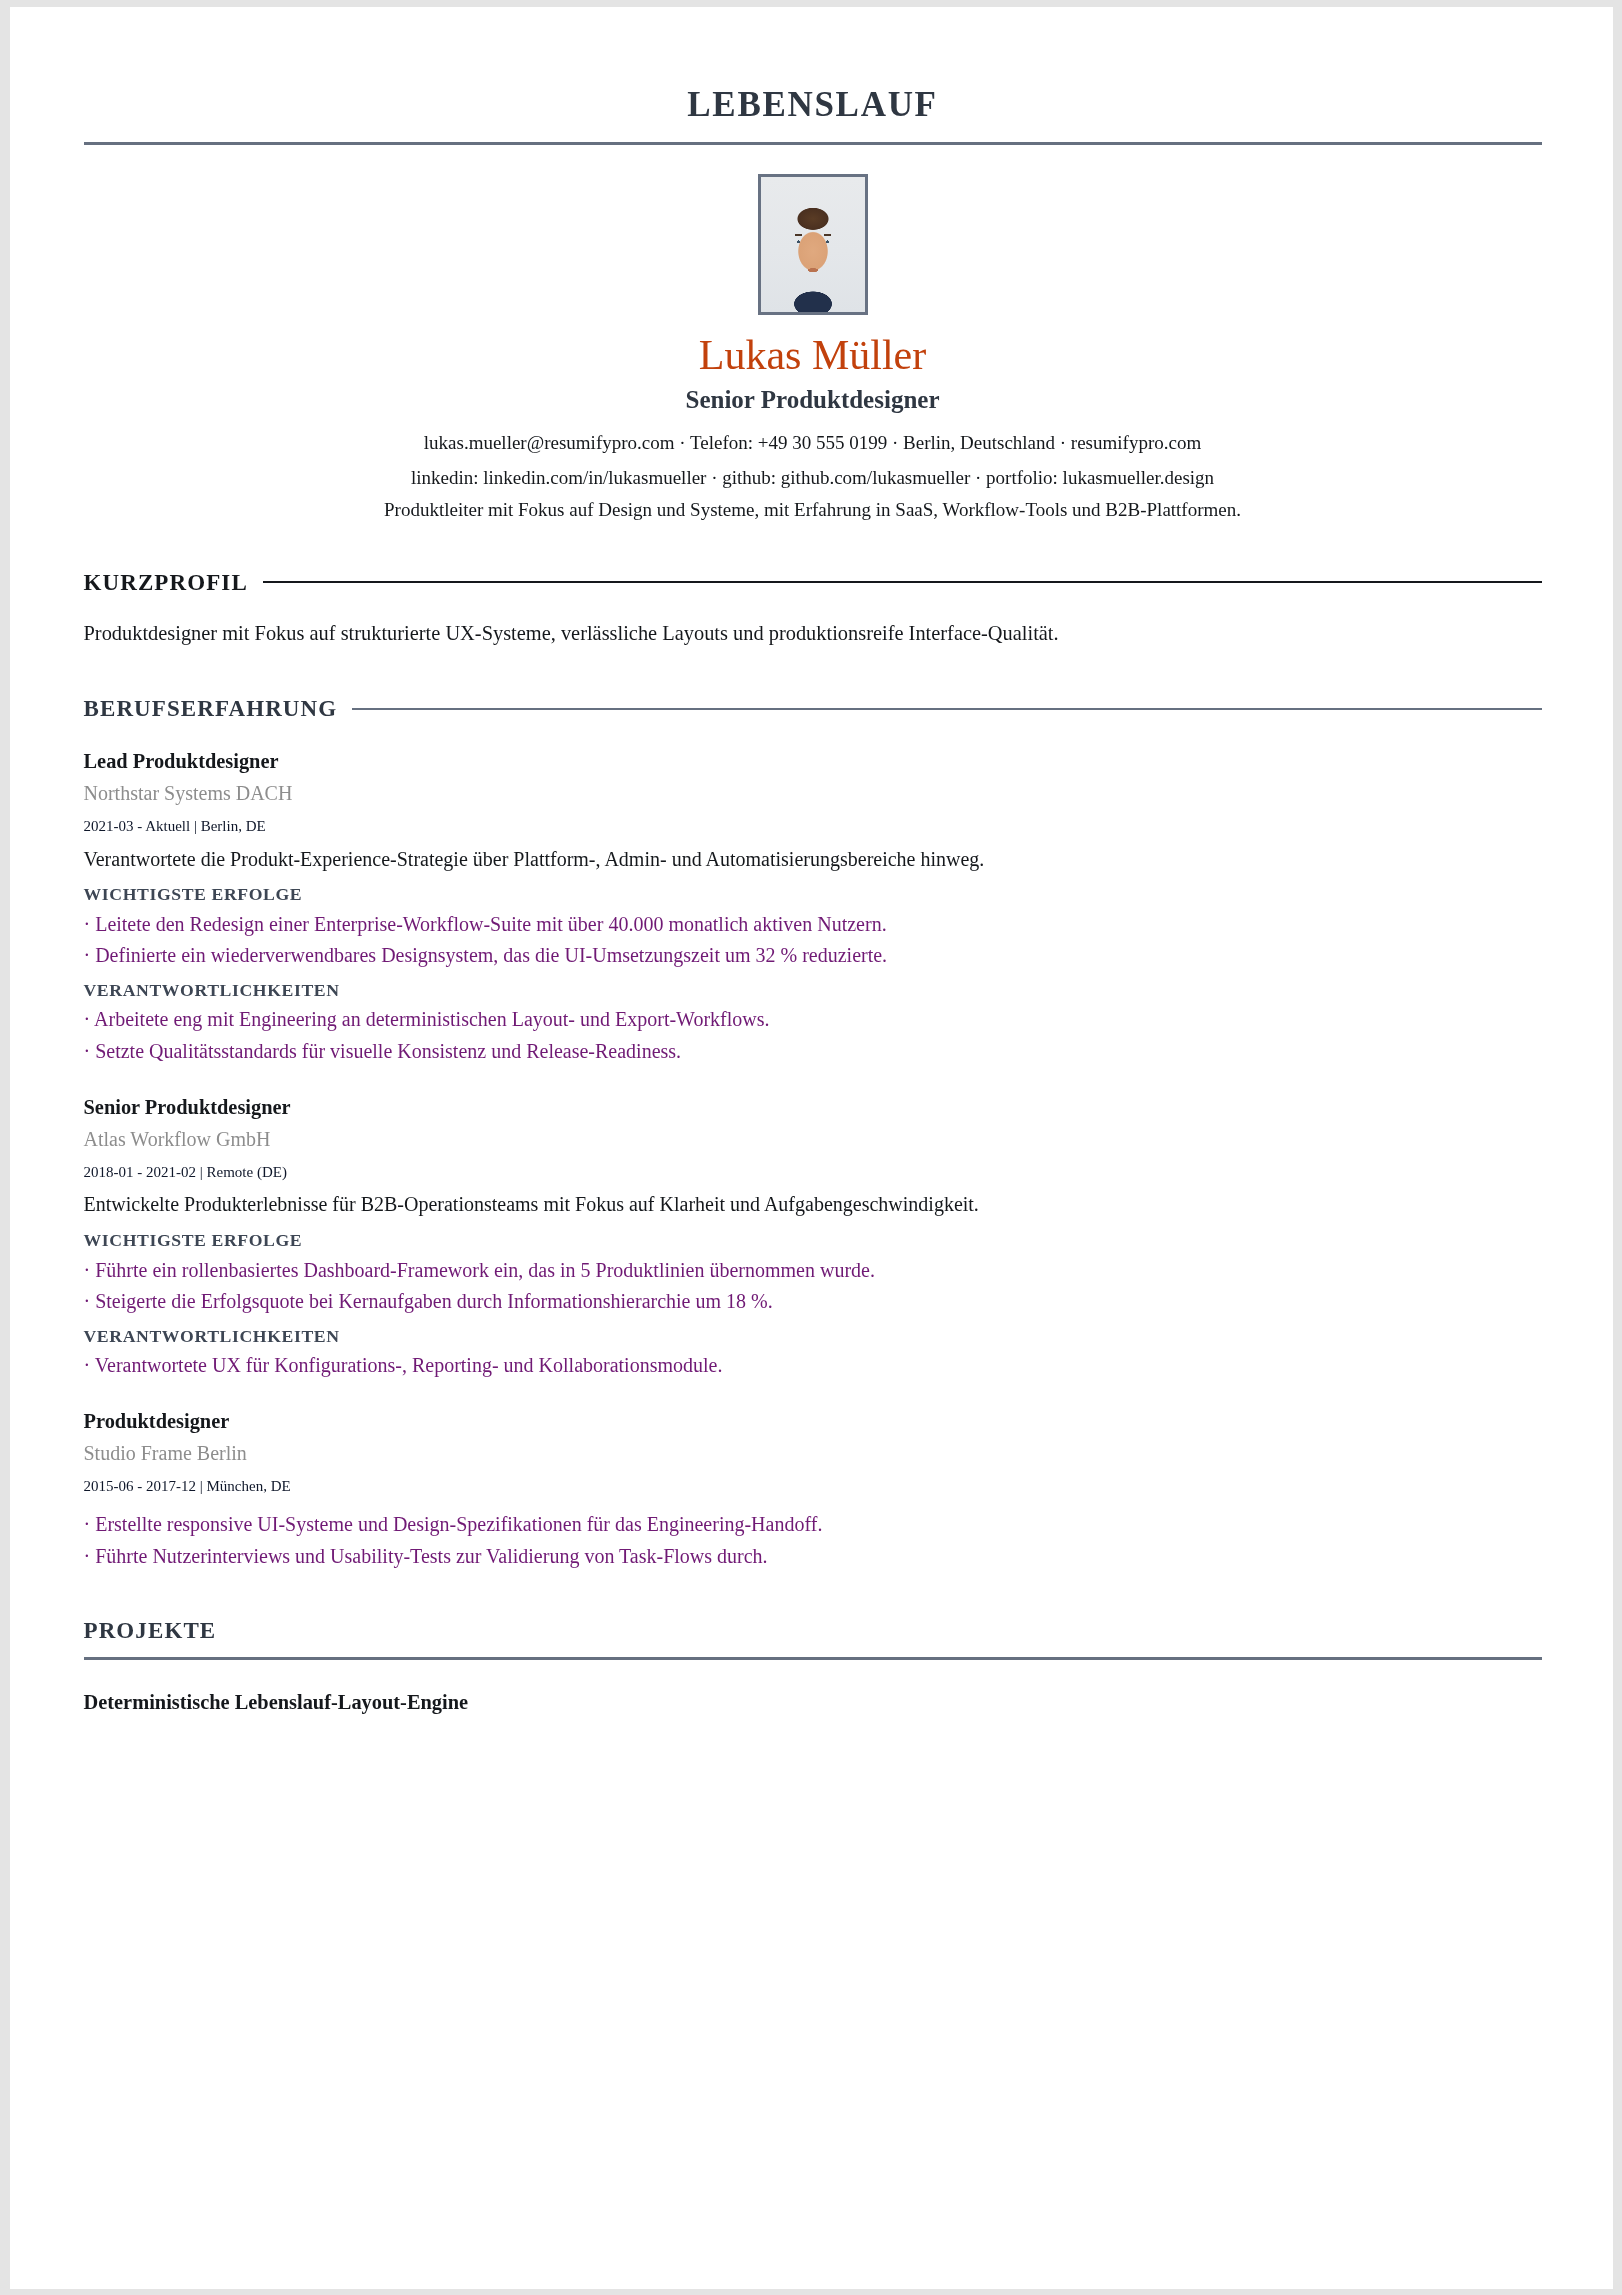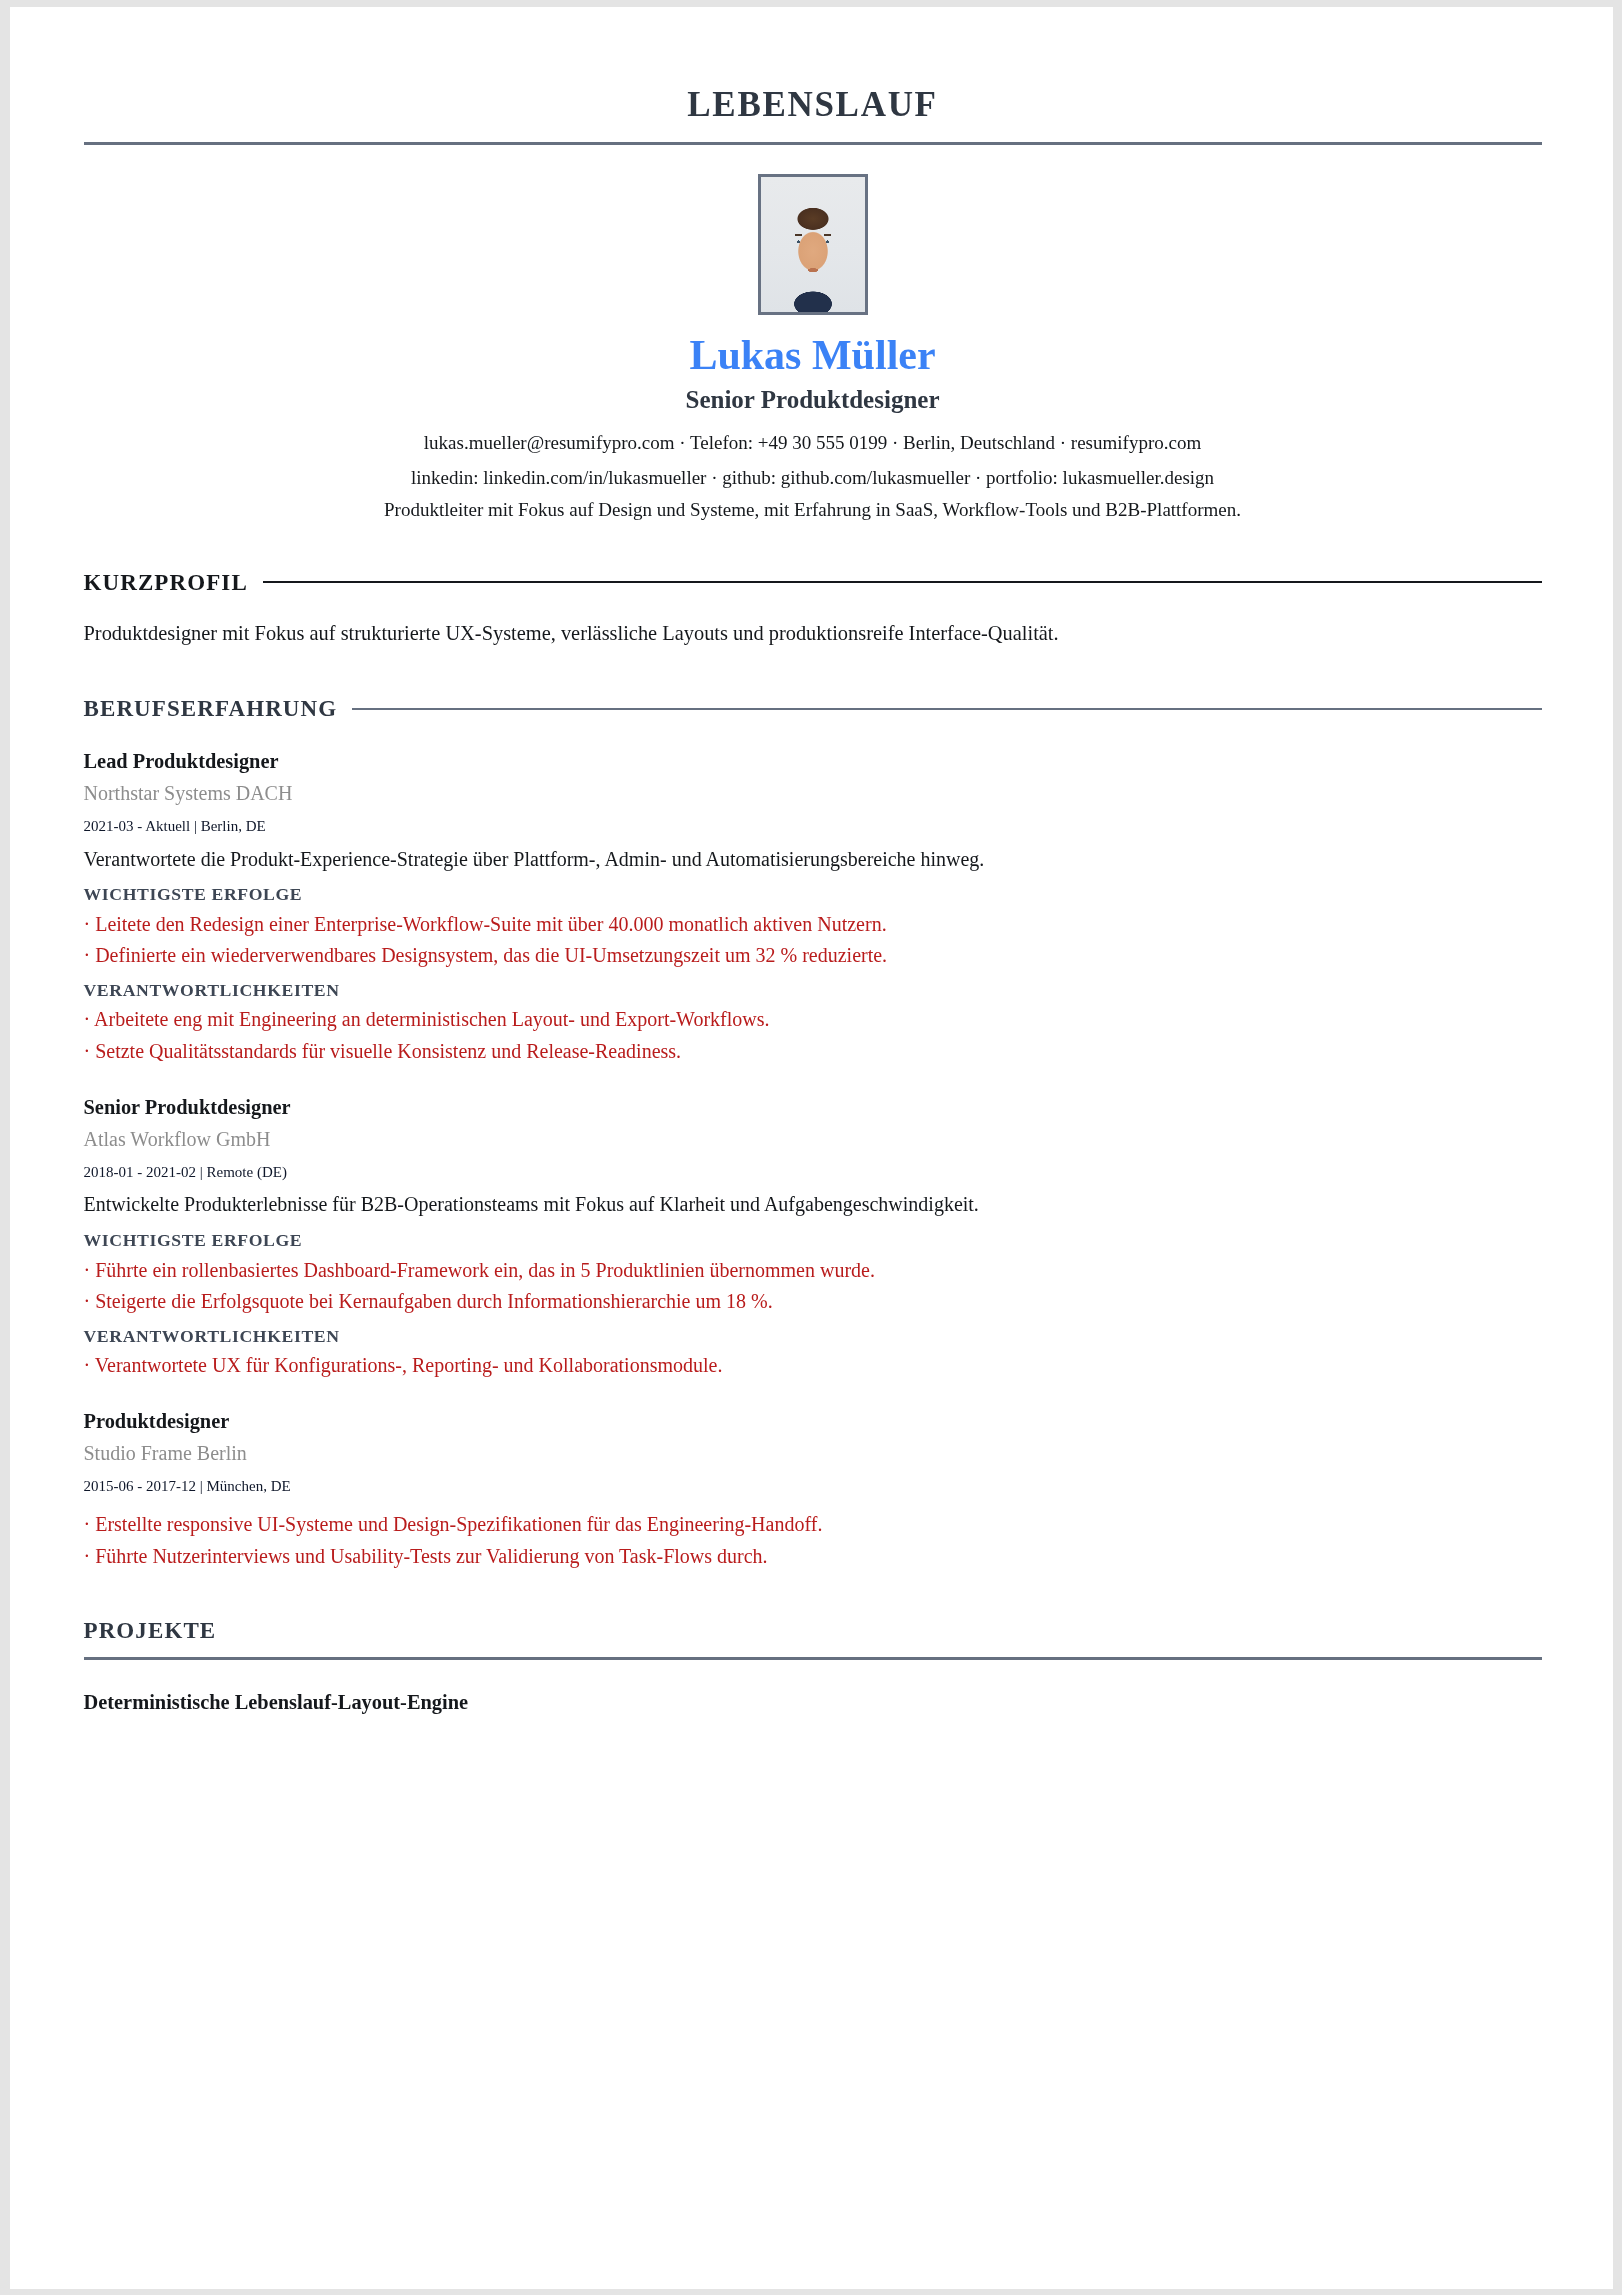--- a/index.html
+++ b/index.html
@@ -78,22 +78,22 @@
     background:
       radial-gradient(circle 2px at 36% 48%, #3b5266 0%, #3b5266 70%, rgba(59,82,102,0) 72%),
       radial-gradient(circle 2px at 64% 48%, #3b5266 0%, #3b5266 70%, rgba(59,82,102,0) 72%),
       radial-gradient(ellipse 6.1px 2px at 36% 43%, #4a3526 0%, #4a3526 60%, rgba(74,53,38,0) 64%),
       radial-gradient(ellipse 6.1px 2px at 64% 43%, #4a3526 0%, #4a3526 60%, rgba(74,53,38,0) 64%),
       radial-gradient(ellipse 8.9px 3.4px at 50% 69%, #b9724f 0%, #b9724f 55%, rgba(185,114,79,0) 60%);
   }
   .person-name {
     text-align: center;
     font-size: 42px;
-    font-weight: 700;
-    color: #3b82f6;
+    font-weight: 400;
+    color: #c2410c;
     margin: 17.7px 0 0 0;
     line-height: 1.05;
   }
   .person-role {
     text-align: center;
     font-size: 25px;
     font-weight: 700;
     color: #2f3742;
     margin: 9.5px 0 0 0;
     line-height: 1.1;
@@ -186,21 +186,21 @@
   .sub-label {
     font-size: 17.7px;
     font-weight: 700;
     letter-spacing: 0.6px;
     color: #3d4654;
     line-height: 1;
     margin-top: 13.6px;
   }
   .bullet {
     font-size: 20px;
-    color: #b91c1c;
+    color: #701a75;
     line-height: 1.3;
     margin-top: 6.8px;
   }
   .bullet.tight { margin-top: 5.5px; }
   .bullet.gap   { margin-top: 15px; }
   .project-title {
     font-size: 20.4px;
     font-weight: 700;
     color: #15181c;
     line-height: 1.25;

